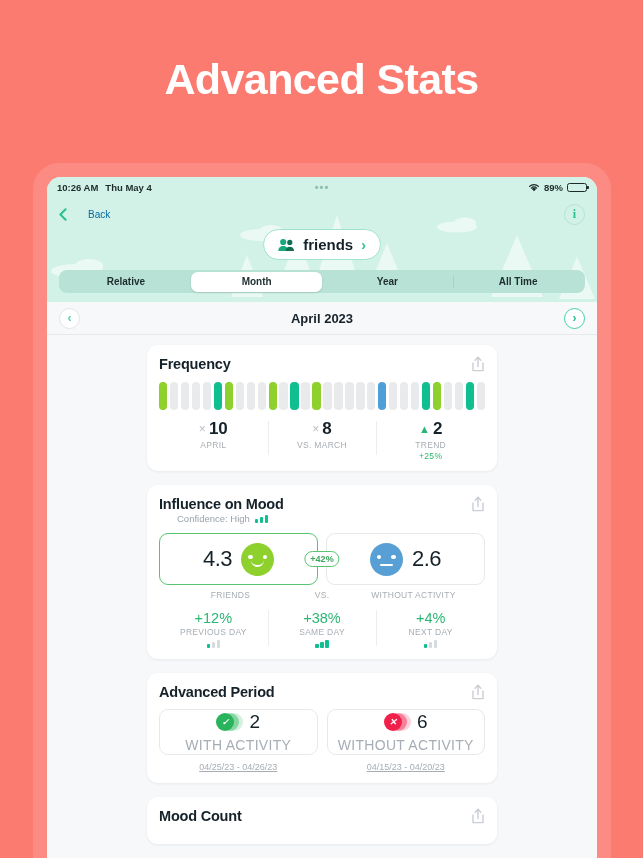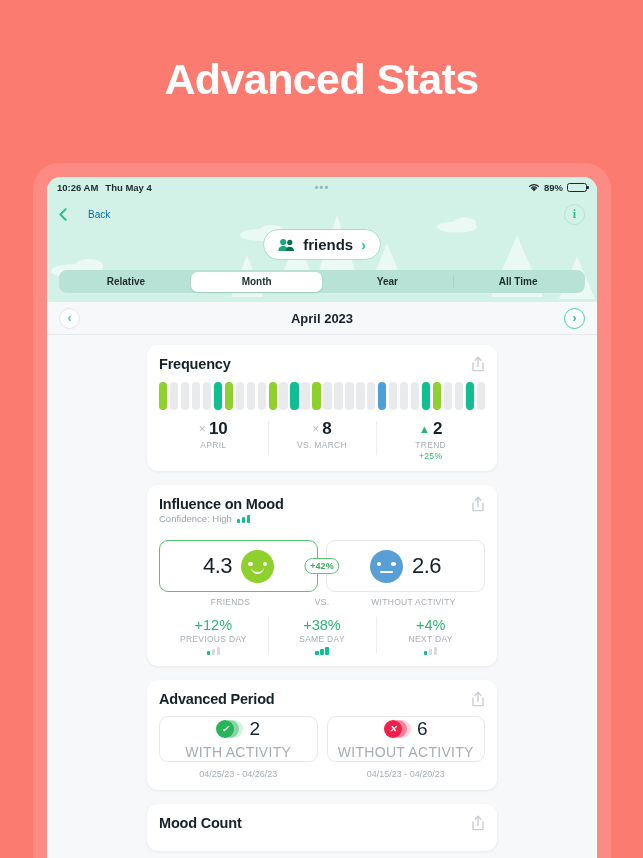--- a/index.html
+++ b/index.html
@@ -210,21 +210,21 @@
   .card {
     background: #ffffff;
     border-radius: 11px;
     margin: 0 auto 14px auto;
     width: 350px;
     box-shadow: 0 1px 3px rgba(20,30,40,0.07);
     padding: 11px 12px 0 12px;
   }
   .card-head { display: flex; align-items: flex-start; }
   .card-title { font-size: 14.5px; font-weight: bold; color: #16222a; letter-spacing: -0.2px; }
-  .card-sub { font-size: 9.5px; color: #9aa3ab; margin-top: 1px; display: flex; align-items: center; gap: 5px; }
+  .card-sub { font-size: 9.5px; color: #9aa3ab; margin-top: 1px; display: flex; align-items: center; gap: 5px; margin-left: 18px; }
   .share-icon { margin-left: auto; }
 
   
   .freq-bars {
     display: flex;
     gap: 2.6px;
     margin: 10px 0 0 0;
     height: 28px;
   }
   .freq-bar { flex: 1; border-radius: 4px; }
@@ -254,21 +254,21 @@
   }
   .stat-mult { font-size: 12px; color: #b9bfc6; font-weight: normal; }
   .stat-tri { color: #2bb673; font-size: 11px; }
   .stat-label { font-size: 8.5px; color: #a6adb4; letter-spacing: 0.3px; margin-top: 1px; }
   .stat-extra { font-size: 8.5px; color: #2bb673; letter-spacing: 0.3px; margin-top: 1px; }
 
   
   .mood-compare {
     display: flex;
     align-items: center;
-    margin-top: 16px;
+    margin-top: 9px;
     position: relative;
     gap: 8px;
   }
   .mood-box {
     flex: 1;
     height: 52px;
     border-radius: 9px;
     display: flex; align-items: center; justify-content: center;
     gap: 9px;
   }
@@ -340,21 +340,21 @@
     width: 18px; height: 18px; border-radius: 50%;
     display: flex; align-items: center; justify-content: center;
     color: #fff; font-size: 9px; font-weight: bold;
   }
   .badge-stack .b1 { left: 0; z-index: 2; }
   .badge-stack .b2 { left: 5px; z-index: 1; opacity: 0.45; }
   .badge-stack .b3 { left: 9px; z-index: 0; opacity: 0.2; }
   .period-num { font-size: 19px; color: #16222a; }
   .period-label { font-size: 14px; color: #a6adb4; letter-spacing: 0.3px; margin-top: 4px; }
   .period-dates { display: flex; gap: 9px; padding: 7px 0 11px 0; }
-  .period-date { flex: 1; text-align: center; font-size: 9px; color: #a6adb4; }
+  .period-date { flex: 1; text-align: center; font-size: 9px; color: #a6adb4; text-decoration: underline; }
 </style>
 </head>
 <body>
 
 <div class="promo-title">Advanced Stats</div>
 
 <div class="device-frame">
   <div class="device-screen">
 
     <div class="status-bar">

